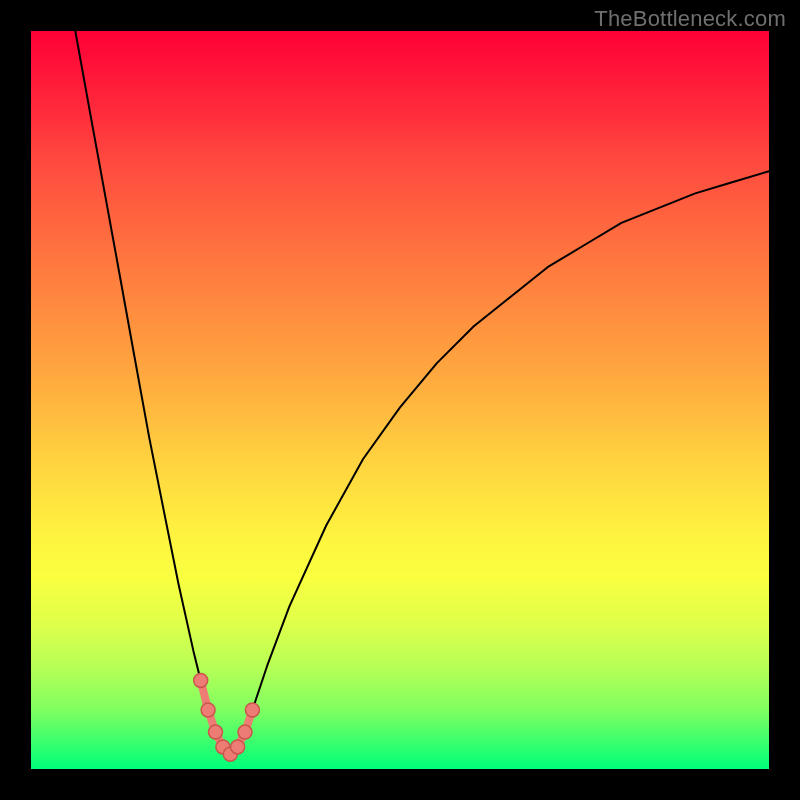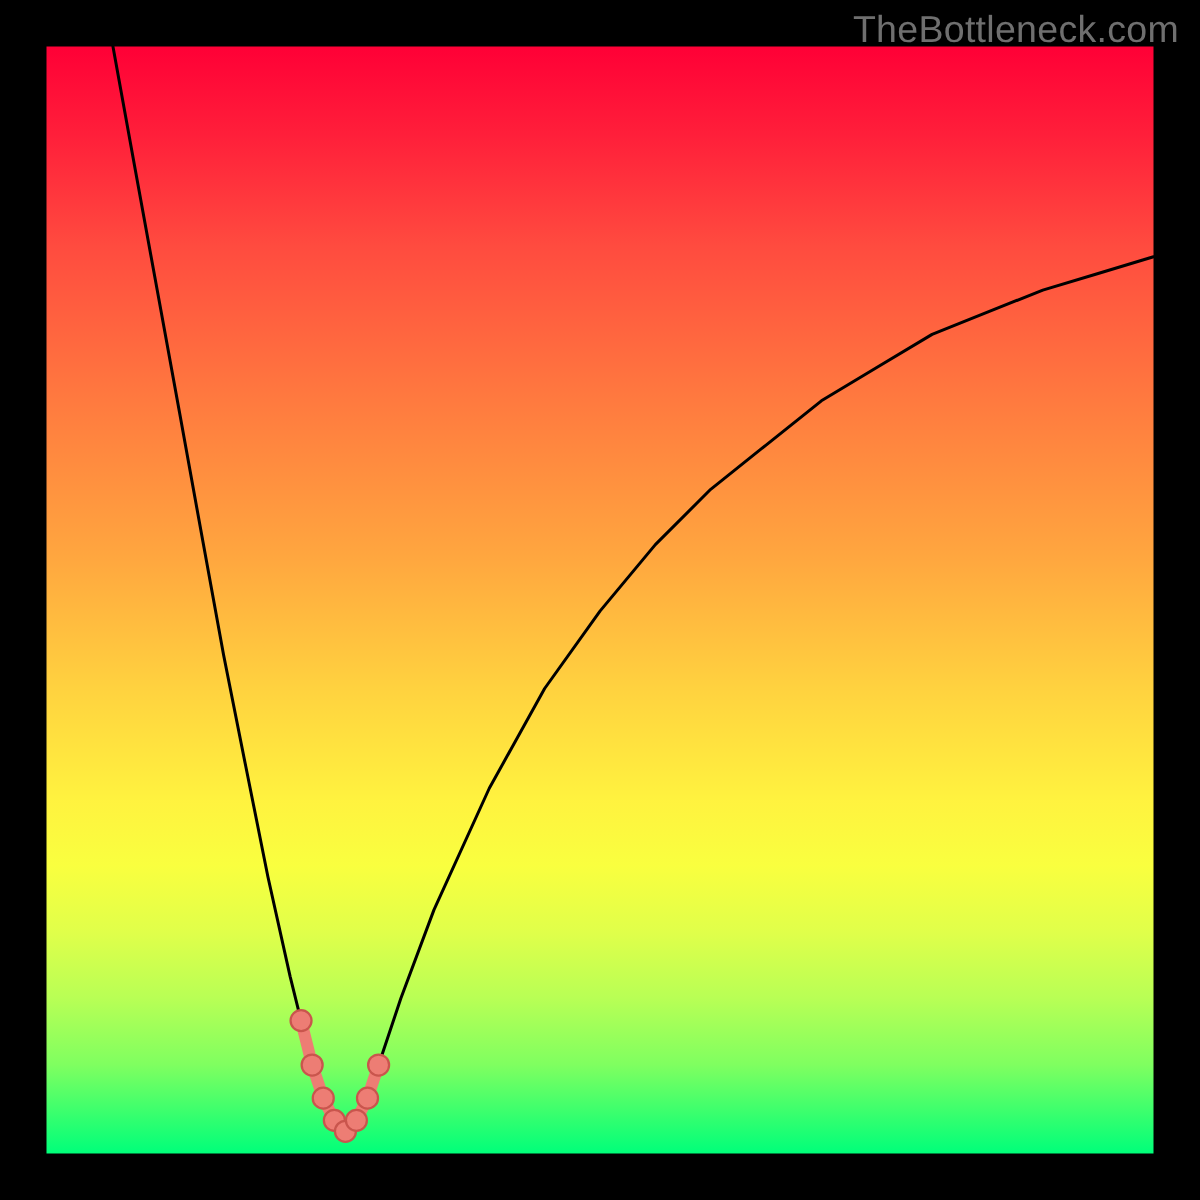--- a/index.html
+++ b/index.html
@@ -39,21 +39,21 @@
       #7fff60 92%,
       #2fff70 97%,
       #00ff7a 100%
     );
   }
   .watermark {
     position: absolute;
     top: 6px;
     right: 14px;
     color: #6f6f6f;
-    font-size: 25px;
+    font-size: 22px;
     letter-spacing: 0.2px;
     user-select: none;
   }
   svg.overlay {
     position: absolute;
     left: 0;
     top: 0;
     width: 738px;
     height: 738px;
     overflow: visible;

